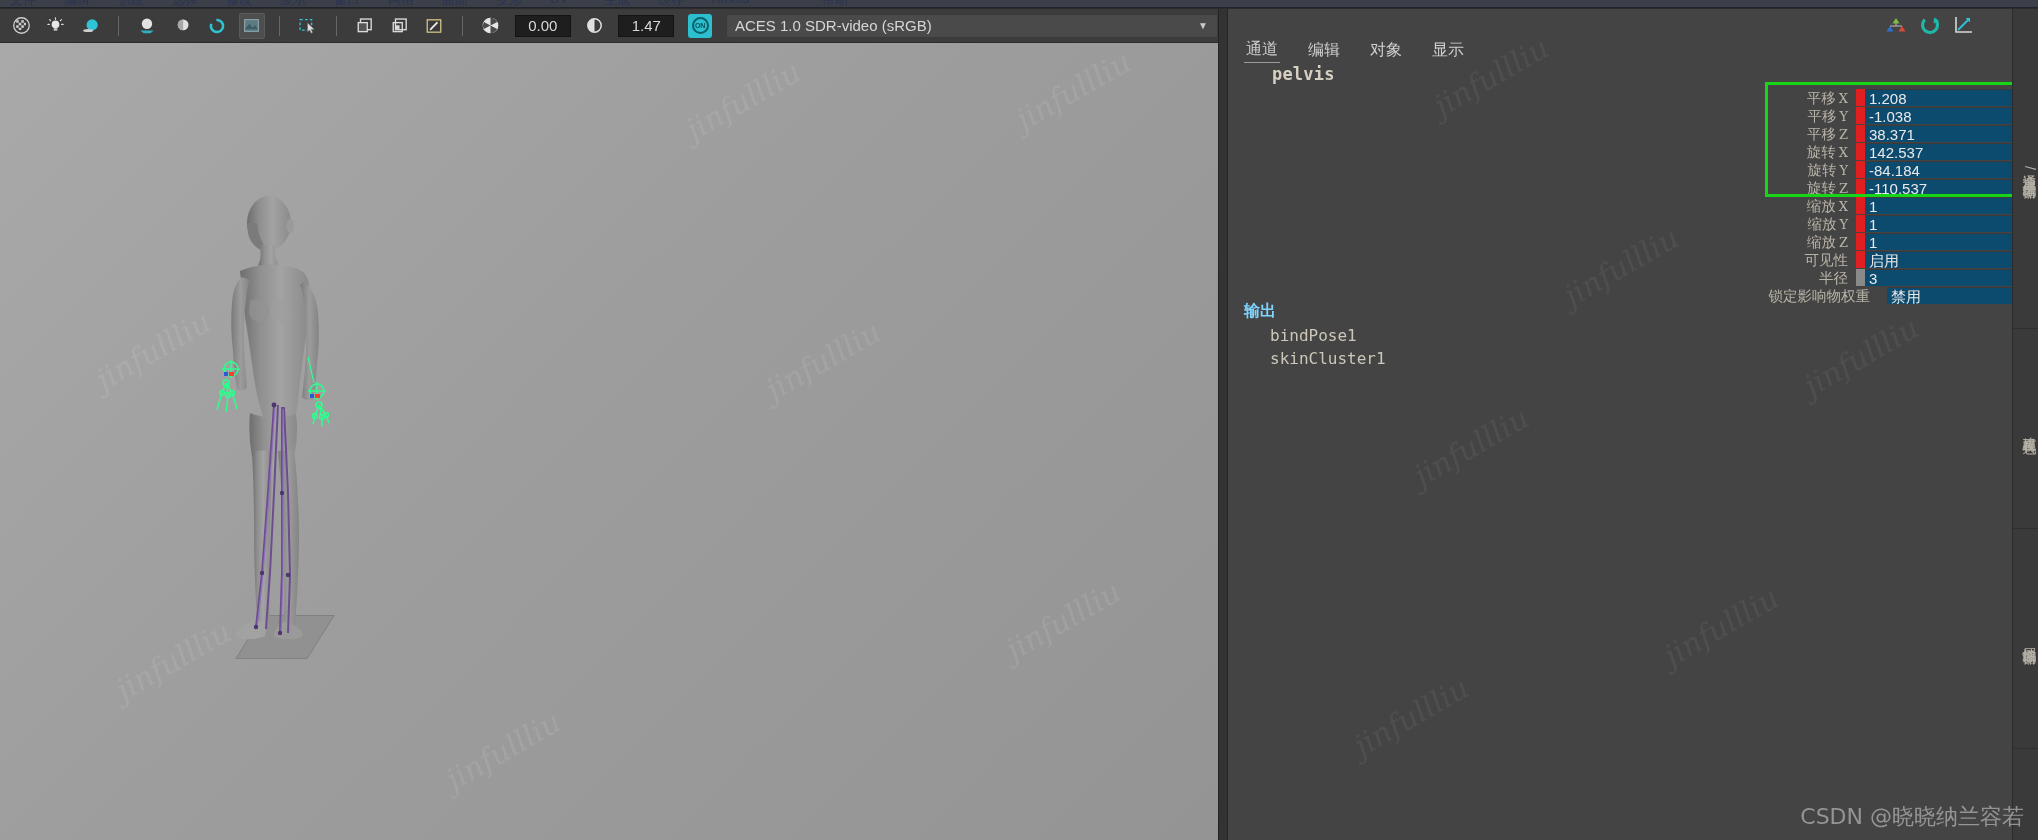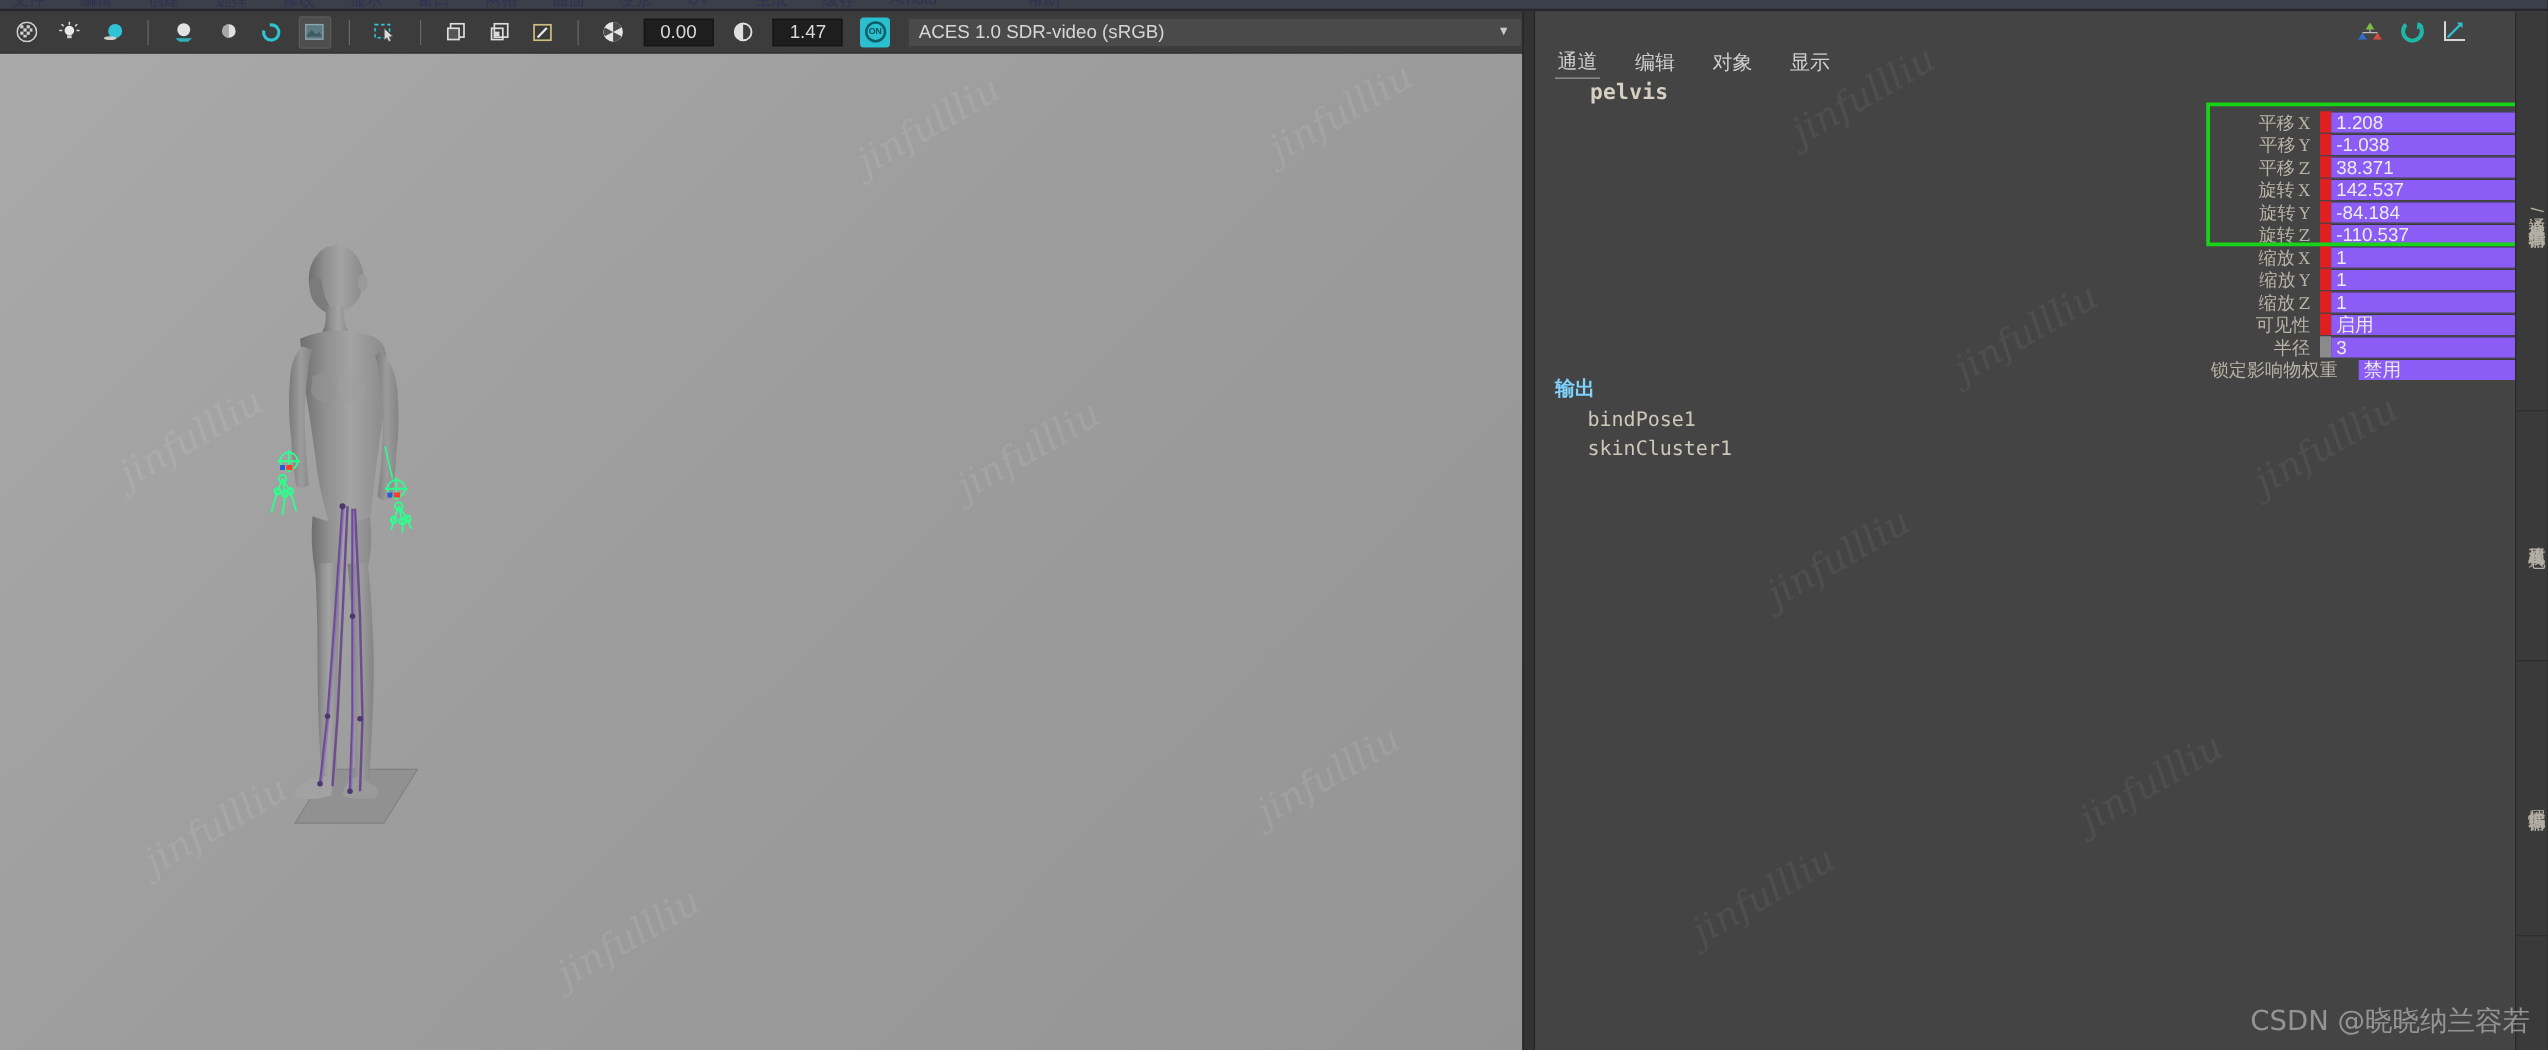--- a/index.html
+++ b/index.html
@@ -121,21 +121,21 @@
   .attr-label {
     flex: 0 0 128px; text-align: right; padding-right: 8px;
     color: #b9b4a8; font-size: 14.5px; white-space: nowrap;
     font-family: "DejaVu Sans", sans-serif;
   }
   .attr-label .ax { font-family: "DejaVu Serif", serif; font-size: 13px; padding-left: 3px; }
   .attr-chip { flex: 0 0 9px; height: 17px; background: #e02020; }
   .attr-chip.grey { background: #8a8a8a; }
   .attr-chip.none { background: transparent; }
   .attr-value {
-    flex: 1 1 auto; height: 17px; background: #8b5cf6;
+    flex: 1 1 auto; height: 17px; background: #0c4a6e;
     color: #eaeaea; font-size: 15px; line-height: 17px;
     padding-left: 4px; white-space: nowrap; overflow: hidden;
     border-top: 1px solid #3a3a3a;
   }
   .attr-row.wide .attr-label { flex: 0 0 150px; }
 
   .hl-box {
     position: absolute; left: 1765px; top: 82px;
     width: 272px; height: 115px;
     border: 3px solid #17d417;

